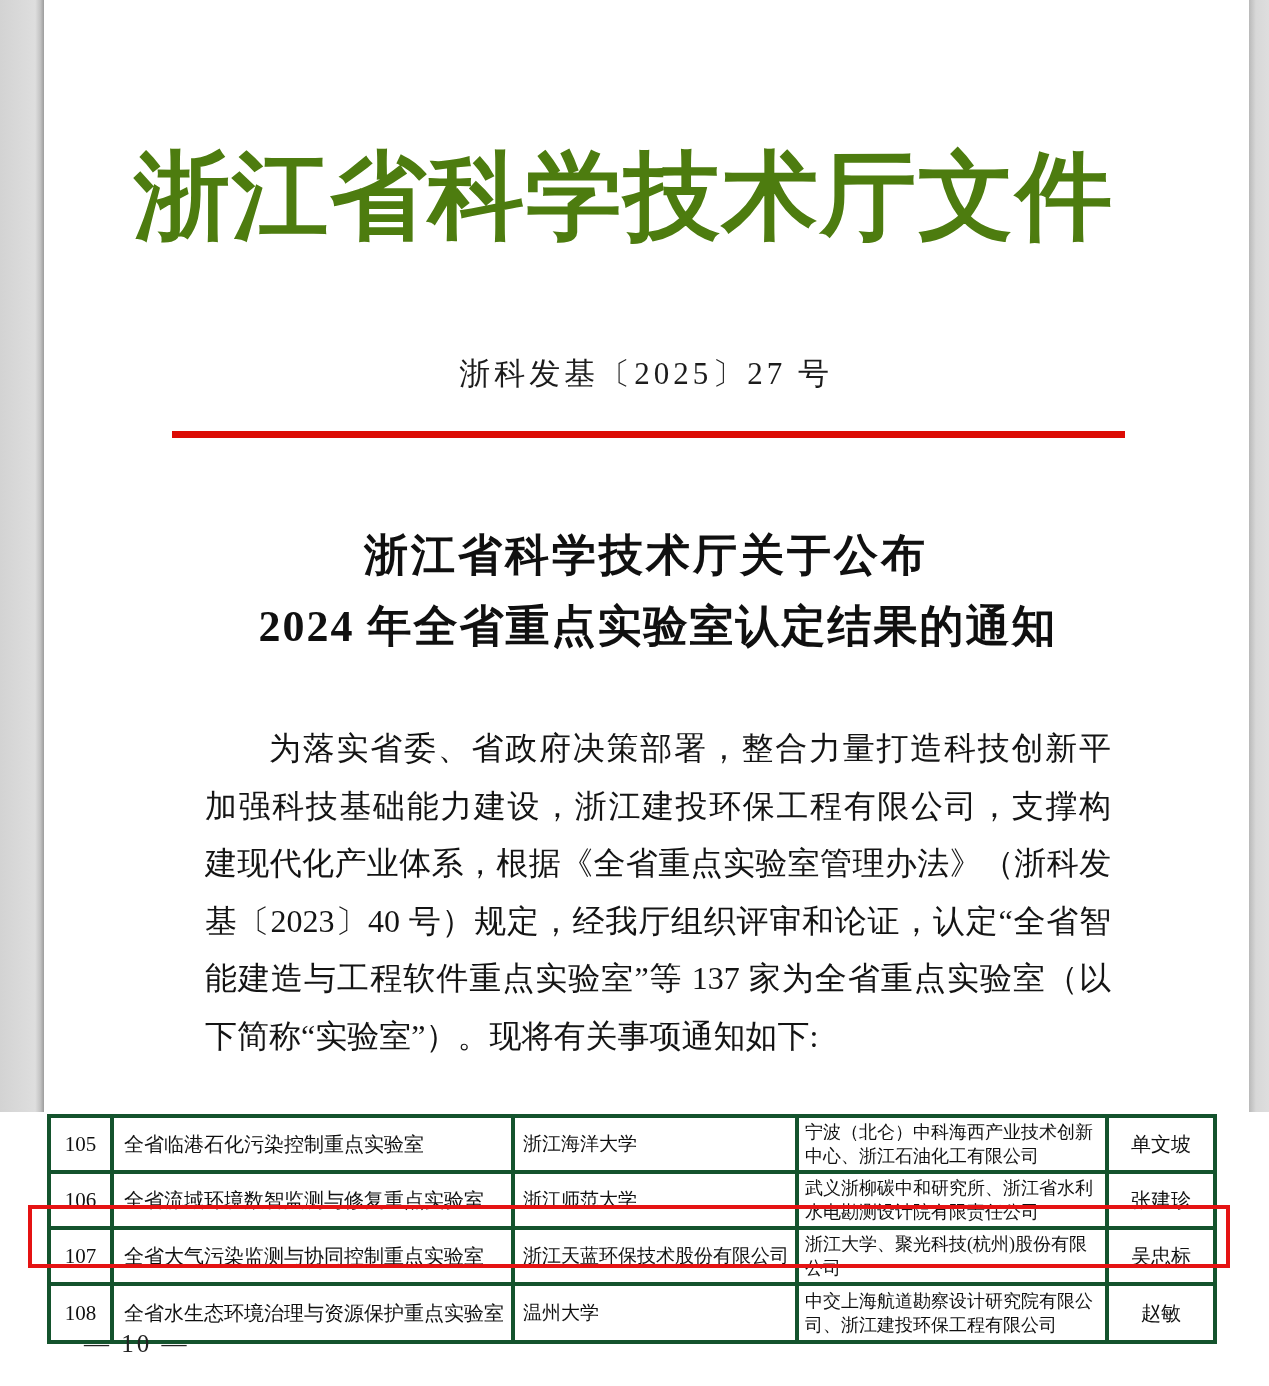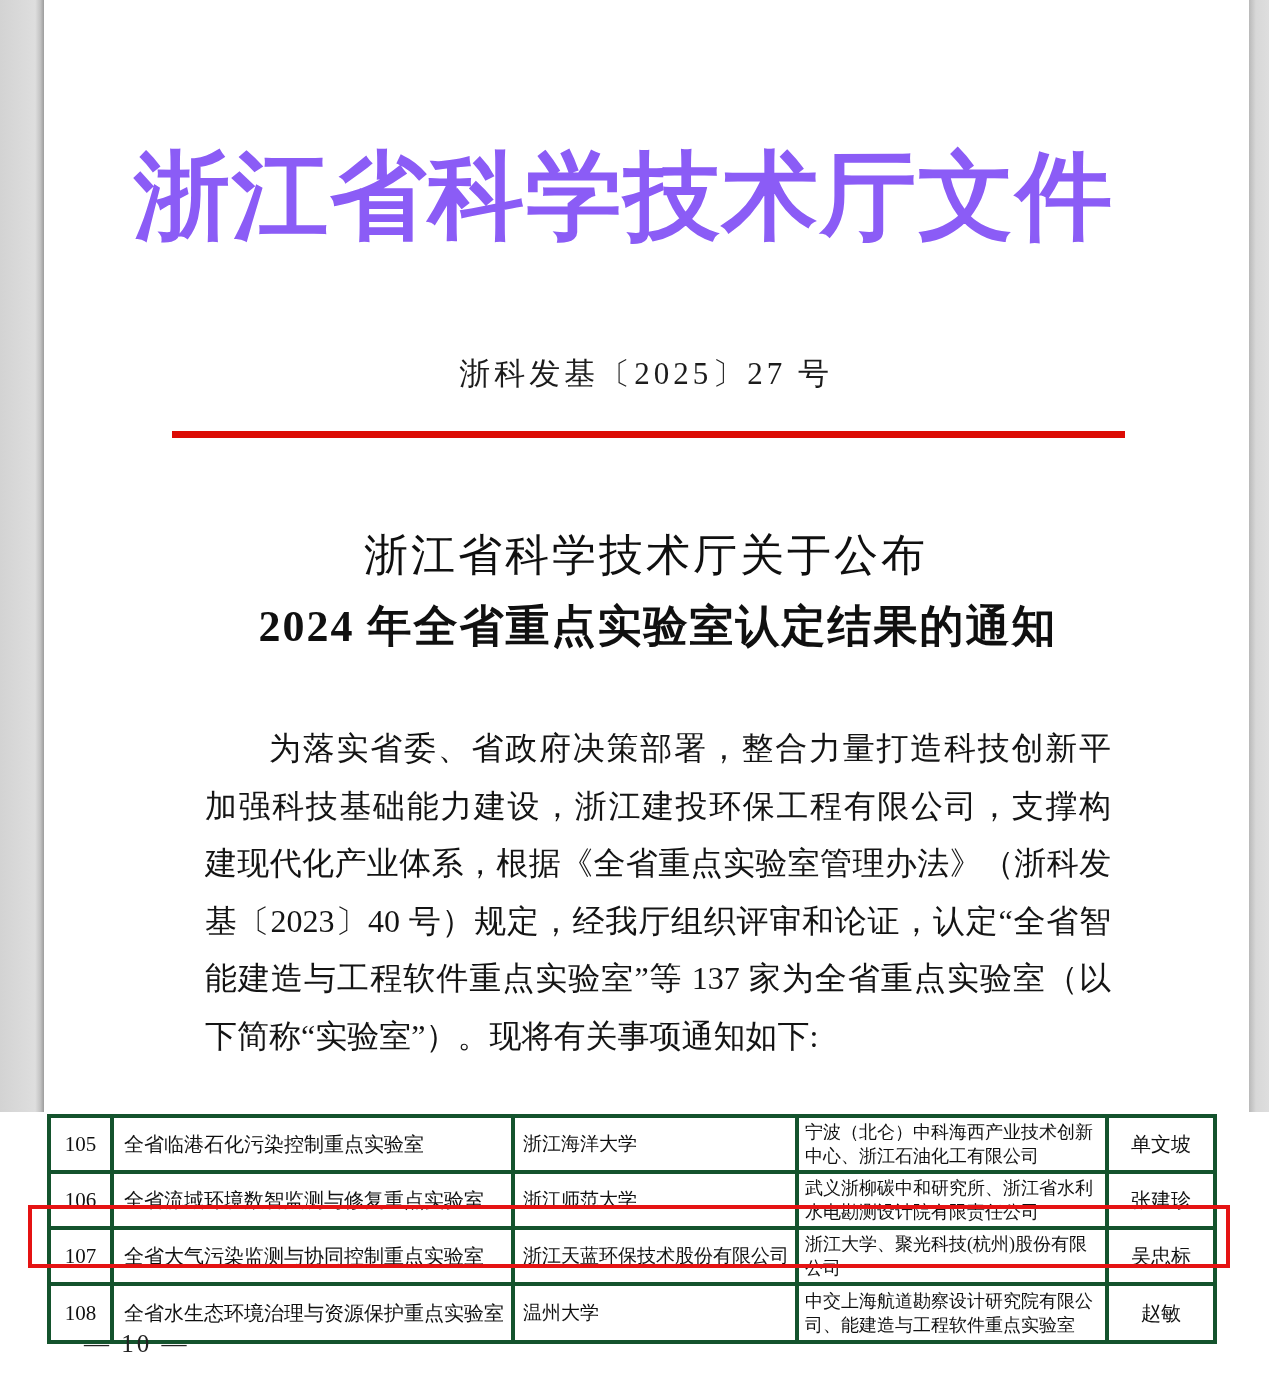--- a/index.html
+++ b/index.html
@@ -22,34 +22,34 @@
   .band-right {
     position: absolute; left: 1249px; top: 0; width: 20px; height: 1112px;
     background: linear-gradient(to right, #b9b9b9 0%, #d8d8d8 35%, #dedede 100%);
     box-sizing: border-box;
   }
 
   .doc-title {
     position: absolute; left: 43px; top: 140px; width: 1162px;
     text-align: center;
     font-size: 96px; font-weight: 900; line-height: 1.18;
-    color: #8b5cf6; letter-spacing: 2px;
+    color: #4d7c0f; letter-spacing: 2px;
     white-space: nowrap;
   }
   .doc-number {
     position: absolute; left: 43px; top: 353px; width: 1206px;
     text-align: center; font-size: 31px; letter-spacing: 4px; color: #1c1c1c;
   }
   .red-rule {
     position: absolute; left: 172px; top: 431px; width: 953px; height: 7px;
     background: #dc0b04;
   }
   .subtitle-1 {
     position: absolute; left: 43px; top: 526px; width: 1206px;
-    text-align: center; font-size: 44px; font-weight: 400; letter-spacing: 3px; color: #101010;
+    text-align: center; font-size: 44px; font-weight: 700; letter-spacing: 3px; color: #101010;
     white-space: nowrap;
   }
   .subtitle-2 {
     position: absolute; left: 43px; top: 597px; width: 1206px;
     text-align: center; font-size: 44px; font-weight: 700; letter-spacing: 2px; color: #101010;
     white-space: nowrap;
     padding-left: 12px;
   }
 
   .body-block { position: absolute; left: 205px; top: 720px; width: 906px; }
@@ -151,21 +151,21 @@
           <td class="c-no">107</td>
           <td class="c-lab">全省大气污染监测与协同控制重点实验室</td>
           <td class="c-inst">浙江天蓝环保技术股份有限公司</td>
           <td class="c-part">浙江大学、聚光科技(杭州)股份有限公司</td>
           <td class="c-dir">吴忠标</td>
         </tr>
         <tr style="height:58px">
           <td class="c-no">108</td>
           <td class="c-lab">全省水生态环境治理与资源保护重点实验室</td>
           <td class="c-inst">温州大学</td>
-          <td class="c-part">中交上海航道勘察设计研究院有限公司、能建造与工程软件重点实验室</td>
+          <td class="c-part">中交上海航道勘察设计研究院有限公司、浙江建投环保工程有限公司</td>
           <td class="c-dir">赵敏</td>
         </tr>
       </tbody>
     </table>
   </div>
 
   <div class="highlight-box"></div>
 
   <div class="page-num">— 10 —</div>
 

